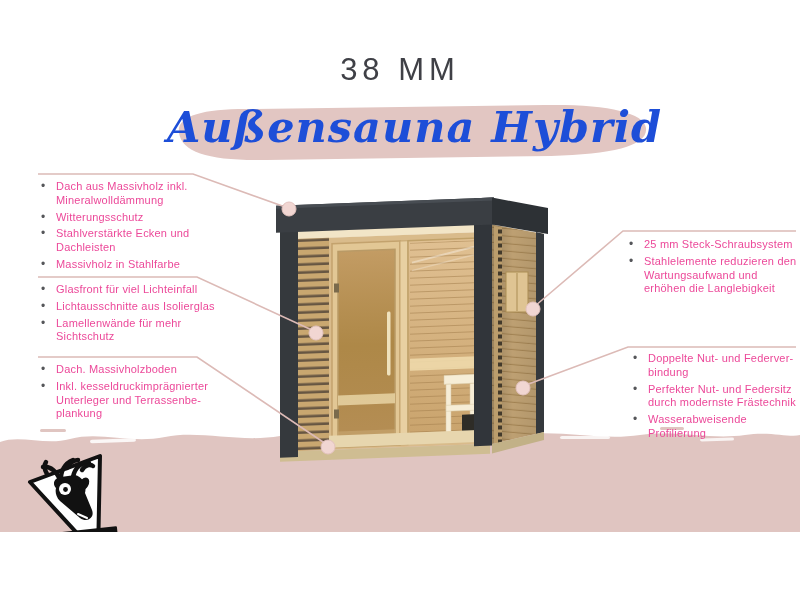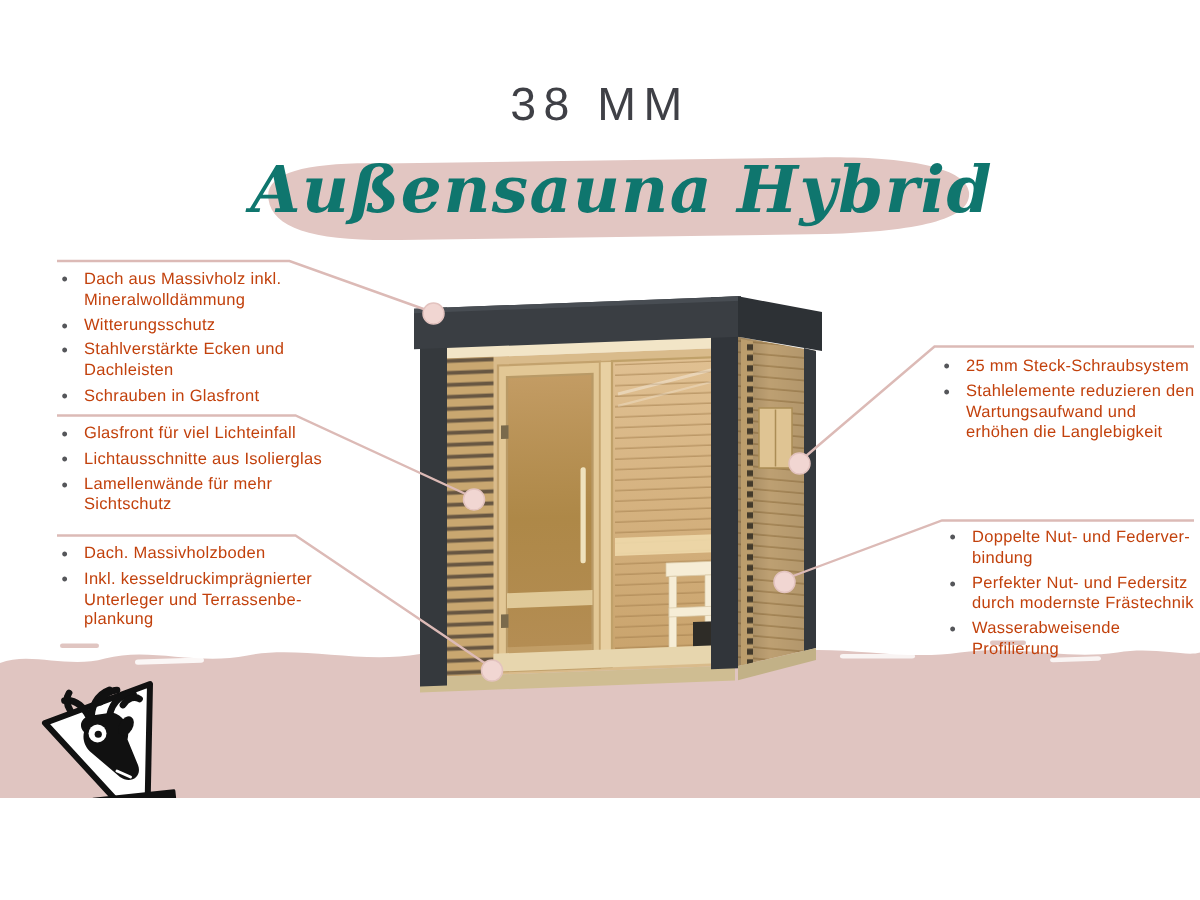--- a/index.html
+++ b/index.html
@@ -10,24 +10,24 @@
   
   .title{
     position:absolute;left:0;right:0;top:52px;text-align:center;
     font-size:31px;font-weight:400;letter-spacing:5px;color:#3f4046;
   }
   .subtitle-wrap{position:absolute;left:0;right:0;top:96px;height:72px;}
   .subtitle-highlight{position:absolute;left:155px;top:6px;}
   .subtitle{
     position:absolute;left:0;right:0;top:6px;text-align:center;
     font-family:"DejaVu Serif",serif;font-style:italic;font-weight:700;
-    font-size:43px;color:#0f766e;letter-spacing:1px;padding-left:29px;
+    font-size:43px;color:#1d4ed8;letter-spacing:1px;padding-left:29px;
   }
   
-  .callout{position:absolute;color:#c2410c;}
+  .callout{position:absolute;color:#ec4899;}
   .callout ul{list-style:none;margin:0;padding:0;}
   .callout li{
     position:relative;padding-left:16px;margin:0 0 3px 0;
     font-size:11px;line-height:1.25;letter-spacing:.2px;
   }
   .callout li::before{
     content:"•";position:absolute;left:1px;top:-1px;font-size:12px;color:#55565a;
   }
   .cl1{left:40px;top:180px;width:178px;}
   .cl2{left:40px;top:283px;width:178px;}
@@ -179,21 +179,21 @@
       <circle cx="533" cy="309" r="7"></circle>
       <circle cx="523" cy="388" r="7"></circle>
     </g>
   </svg>
 
   <div class="callout cl1">
     <ul>
       <li><span>Dach aus Massivholz inkl. Mineralwolldämmung</span></li>
       <li><span>Witterungsschutz</span></li>
       <li><span>Stahlverstärkte Ecken und Dachleisten</span></li>
-      <li><span>Schrauben in Glasfront</span></li>
+      <li><span>Massivholz in Stahlfarbe</span></li>
     </ul>
   </div>
   <div class="callout cl2">
     <ul>
       <li><span>Glasfront für viel Lichteinfall</span></li>
       <li><span>Lichtausschnitte aus Isolierglas</span></li>
       <li><span>Lamellenwände für mehr Sichtschutz</span></li>
     </ul>
   </div>
   <div class="callout cl3">

